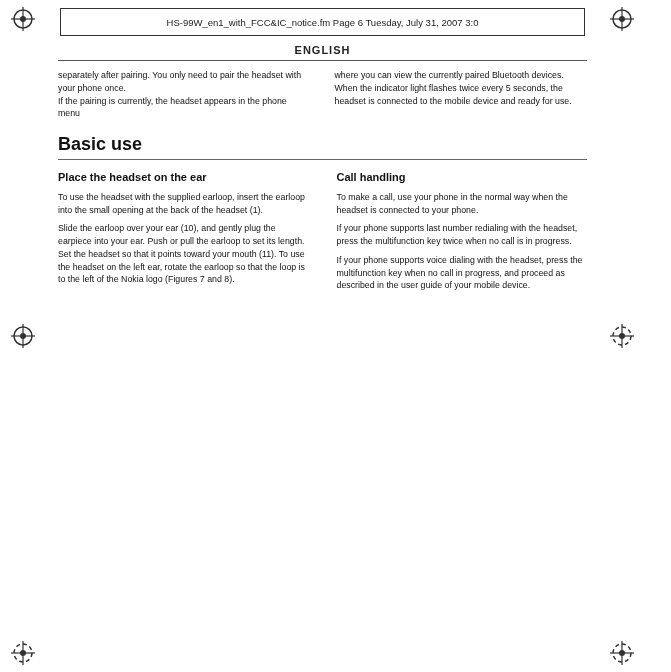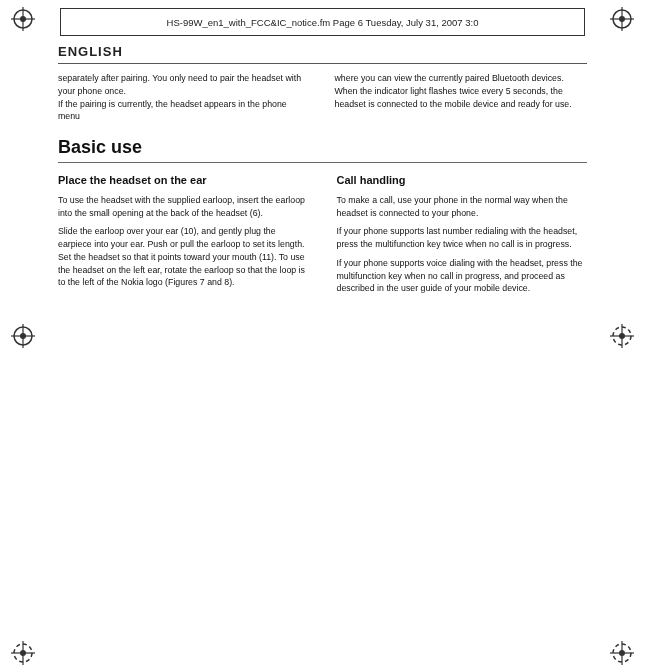--- a/index.html
+++ b/index.html
@@ -66,22 +66,22 @@
     .content-area {
       position: absolute;
       top: 44px;
       left: 58px;
       right: 58px;
       bottom: 40px;
     }
 
     
     .lang-header {
-      text-align: left;
-      font-size: 13px;
+      text-align: center;
+      font-size: 11px;
       font-weight: bold;
       letter-spacing: 1px;
       color: #222;
       padding-bottom: 4px;
       border-bottom: 1px solid #555;
       margin-bottom: 8px;
     }
 
     
     .intro-columns {
@@ -223,21 +223,21 @@
 
     <div class="section-heading">
       <span>Basic use</span>
     </div>
 
     <div class="main-columns">
 
       <div class="main-col">
         <span class="col-heading">Place the headset on the ear</span>
         <div class="col-body">
-          <p>To use the headset with the supplied earloop, insert the earloop into the small opening at the back of the headset (6).</p>
+          <p>To use the headset with the supplied earloop, insert the earloop into the small opening at the back of the headset (1).</p>
           <p>Slide the earloop over your ear (10), and gently plug the earpiece into your ear. Push or pull the earloop to set its length. Set the headset so that it points toward your mouth (11). To use the headset on the left ear, rotate the earloop so that the loop is to the left of the Nokia logo (Figures 7 and 8).</p>
         </div>
       </div>
 
       <div class="main-col">
         <span class="col-heading">Call handling</span>
         <div class="col-body">
           <p>To make a call, use your phone in the normal way when the headset is connected to your phone.</p>
           <p>If your phone supports last number redialing with the headset, press the multifunction key twice when no call is in progress.</p>
           <p>If your phone supports voice dialing with the headset, press the multifunction key when no call in progress, and proceed as described in the user guide of your mobile device.</p>

